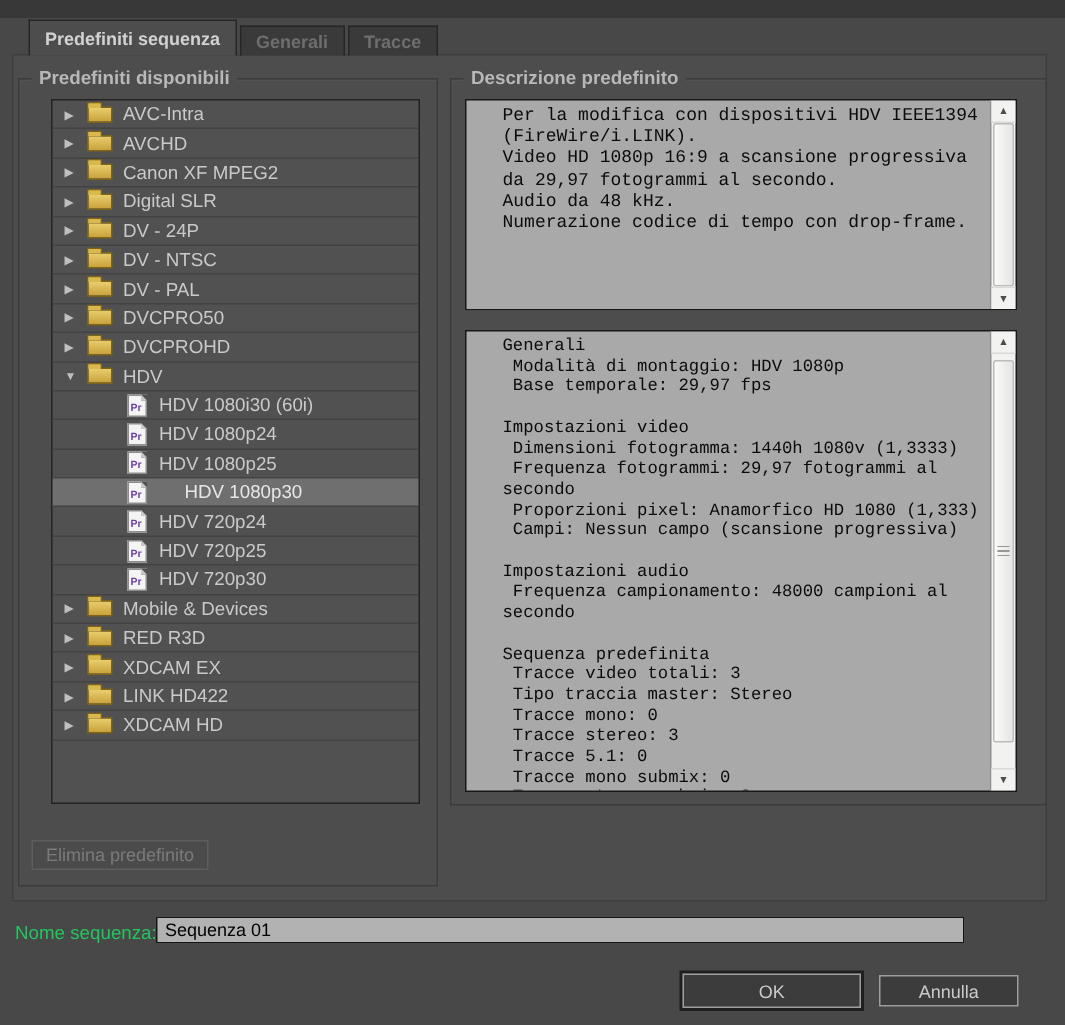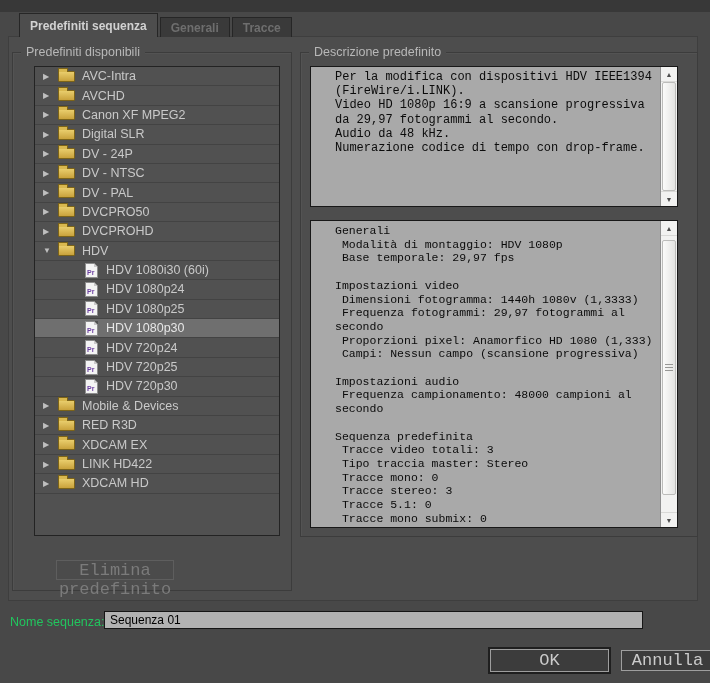--- a/index.html
+++ b/index.html
@@ -26,36 +26,36 @@
     padding:0 10px; display:flex; align-items:center; justify-content:center;
     white-space:nowrap; cursor:default;
   }
   .tab.active { background:#4d4d4d; color:#d2d2d2; height:24px; position:relative; z-index:4; }
   .tab.inactive { background:#3a3a3a; color:#6e6e6e; height:20px; margin-left:2px; }
 
   
   .group { position:absolute; border:1px solid #3c3c3c; box-shadow:inset 1px 1px 0 rgba(255,255,255,0.04); z-index:2; }
   .group-title {
     position:absolute; top:-8px; left:8px; background:#4d4d4d; padding:0 5px;
-    color:#b8b8b8; font-size:12.5px; white-space:nowrap;
+    color:#b8b8b8; font-size:12.5px; white-space:nowrap;font-weight:bold;
   }
   .group-left  { left:12px;  top:52px; width:280px; height:539px; }
   .group-right { left:300px; top:52px; width:398px; height:485px; }
 
   
   .tree {
     position:absolute; left:34px; top:66px; width:246px; height:470px;
     background:#515151; border:1px solid #232323; overflow:hidden; z-index:3;
   }
   .tree-row {
     height:19.4px; display:flex; align-items:center;
     border-bottom:1px solid #434343; padding-left:8px; cursor:default;
   }
   .tree-row.child { padding-left:50px; }
-  .tree-row.selected { background:#6f6f6f; }
+  .tree-row.selected { background:#6f6f6f;gap:17px; }
   .twisty { width:15px; font-size:8px; color:#bfbfbf; flex:0 0 15px; text-align:left; }
   .folder-ic {
     position:relative; width:17px; height:11px; flex:0 0 17px; margin-right:7px;
     background:linear-gradient(#e9cd6c,#c9a23c); border:1px solid #7d6418; border-radius:1px;
   }
   .folder-ic::before {
     content:""; position:absolute; left:-1px; top:-4px; width:8px; height:3px;
     background:#d9b84f; border:1px solid #7d6418; border-bottom:none; border-radius:1px 1px 0 0;
   }
   .pr-ic {
@@ -101,23 +101,23 @@
     background:linear-gradient(to right,#fbfbfa,#e4e4e2);
     border:1px solid #bcbcba; border-radius:2px;
   }
   .sthumb.full { top:15px; bottom:15px; }
   .sthumb.partial { top:19px; height:255px; display:flex; align-items:center; justify-content:center; }
   .grip { width:8px; height:8px;
     background:repeating-linear-gradient(#979795 0 1px, transparent 1px 3px); }
 
   
   .btn {
-    font-family:Liberation Mono, monospace;
+    font-family:Liberation Sans, sans-serif;
     background:#3c3c3c; color:#cbcbcb; border:1px solid #9e9e9e;
-    font-size:17px; cursor:default;margin-left:35px;
+    font-size:12px; cursor:default;
   }
   .btn-delete {
     position:absolute; left:21px; top:560px; width:118px; height:20px; z-index:4;
     background:#4b4b4b; border-color:#5e5e5e; color:#7b7b7b;
   }
   .btn-ok { position:absolute; left:455px; top:649px; width:119px; height:23px;
     box-shadow:0 0 0 2px #1f1f1f; }
   .btn-cancel { position:absolute; left:586px; top:650px; width:93px; height:21px; }
 
   

